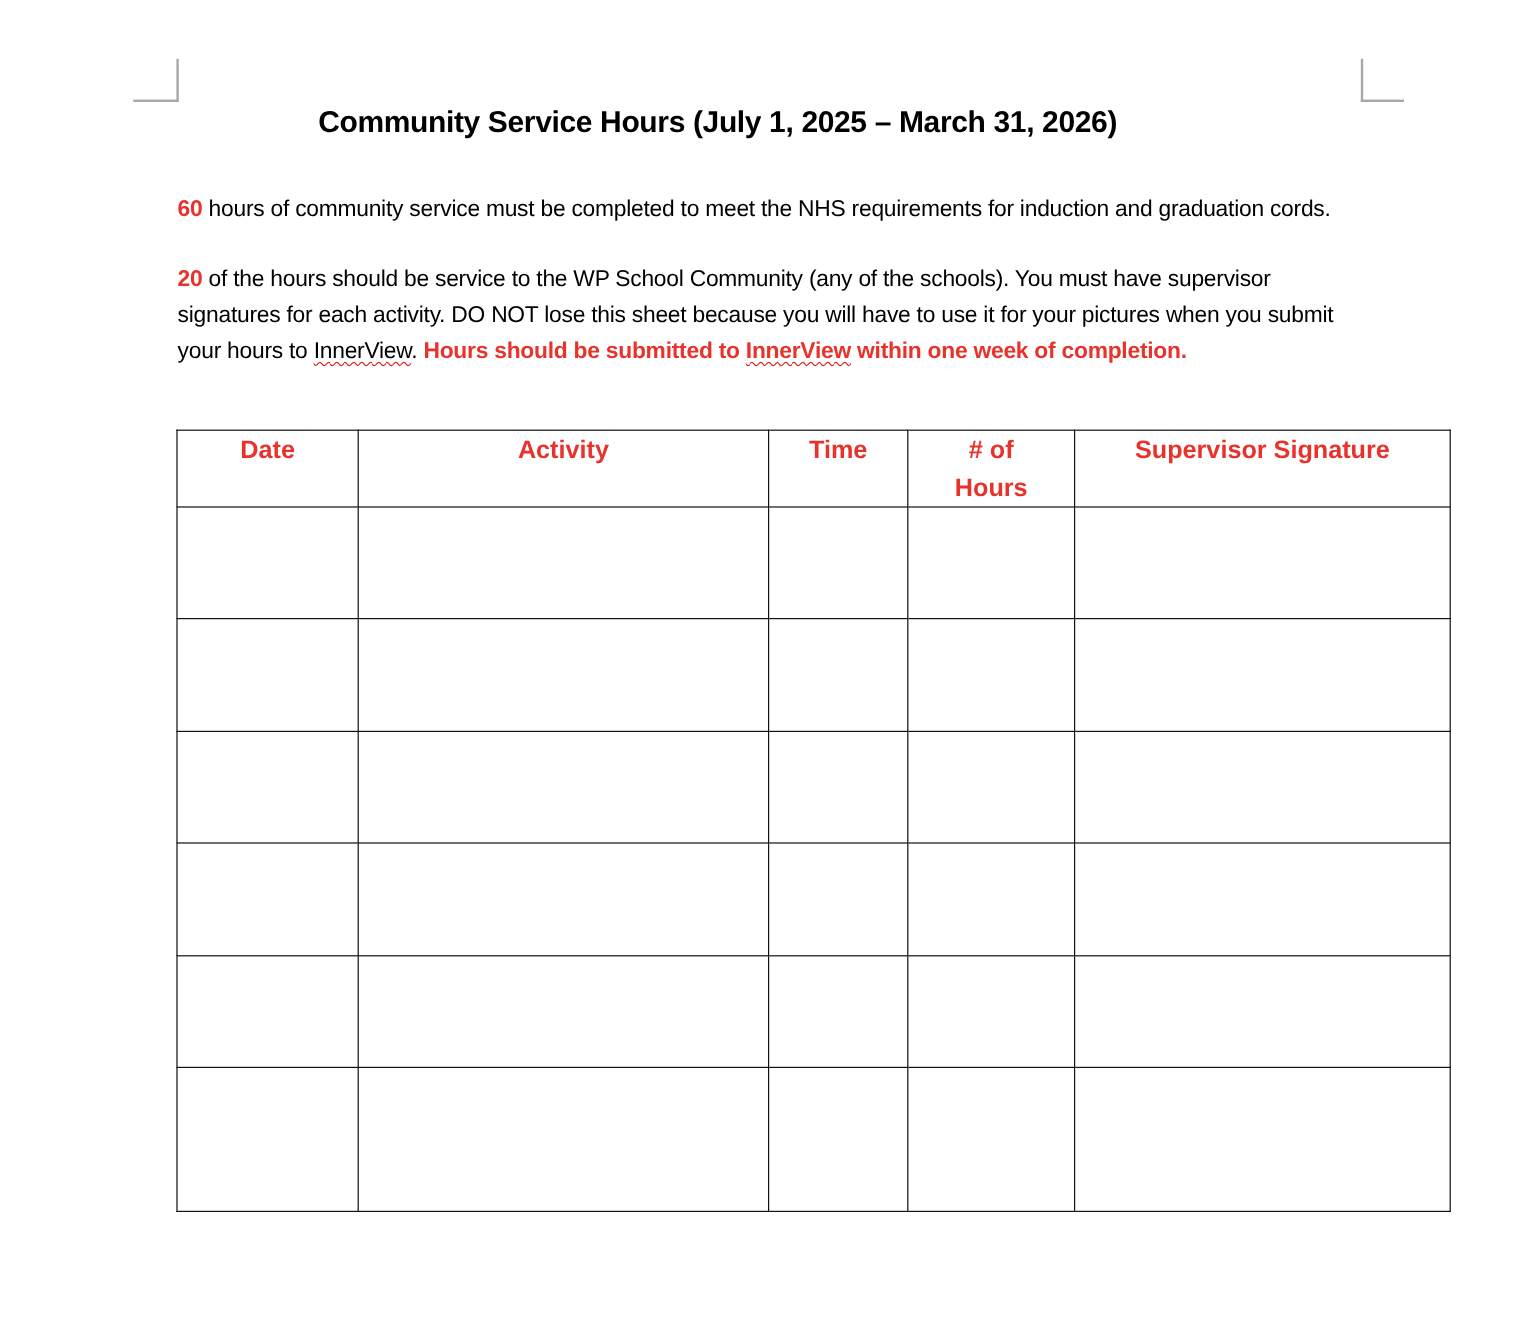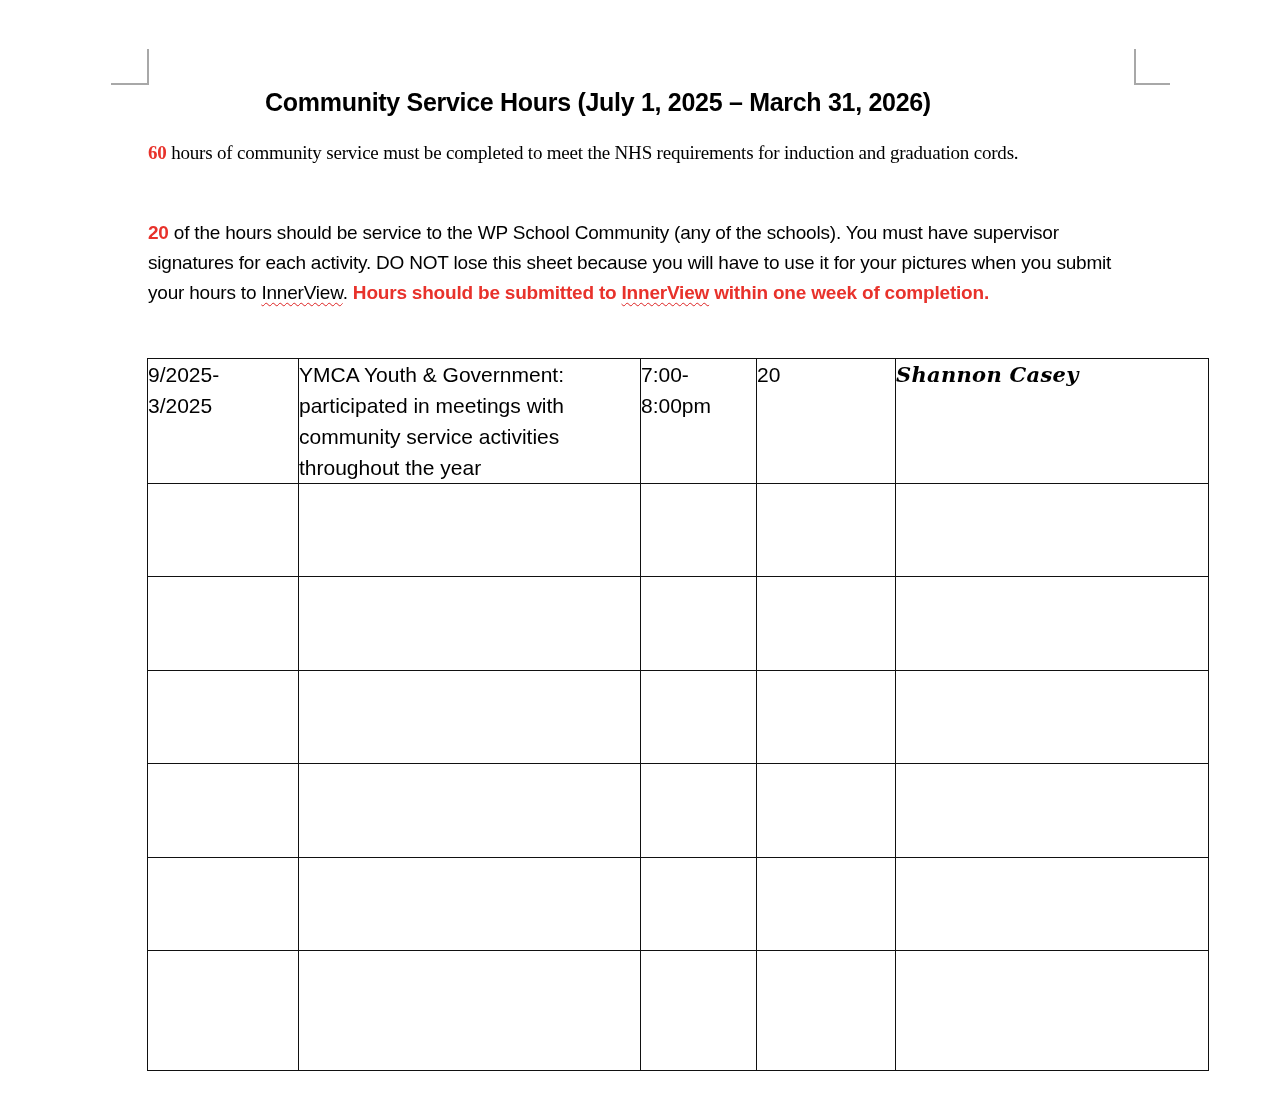--- a/index.html
+++ b/index.html
@@ -7,21 +7,21 @@
          font-family: "Liberation Sans", sans-serif; color: #000; }
   .crop { position: absolute; }
   .crop-tl { left: 111px; top: 49px; width: 36px; height: 34px;
              border-right: 2px solid #a8a8a8; border-bottom: 2px solid #a8a8a8; }
   .crop-tr { left: 1134px; top: 49px; width: 34px; height: 34px;
              border-left: 2px solid #a8a8a8; border-bottom: 2px solid #a8a8a8; }
   .title { position: absolute; left: 0; width: 1196px; top: 88px; text-align: center;
            font-weight: bold; font-size: 25px; letter-spacing: -0.3px; }
   .para { position: absolute; left: 148px; width: 990px; font-size: 19px; line-height: 30px;
           letter-spacing: -0.2px; }
-  .p1 { top: 138px; font-family: Liberation Serif, serif; }
+  .p1 { top: 160px; }
   .p2 { top: 218px; }
   .red { color: #e8322b; font-weight: bold; }
   .b { font-weight: normal; }
   .i { }
   .squiggle { text-decoration: underline wavy #d22; text-decoration-thickness: 1px;
               text-underline-offset: 3px; }
   table.log { position: absolute; left: 147px; top: 358px; border-collapse: collapse;
               table-layout: fixed; }
   table.log td, table.log th { border: 1.5px solid #111; vertical-align: top; padding: 0; }
   th { color: #e8322b; font-weight: bold; font-size: 21px; line-height: 31px;
@@ -50,30 +50,28 @@
 
 <table class="log">
   <colgroup>
     <col style="width:151px">
       <col style="width:342px">
       <col style="width:116px">
       <col style="width:139px">
       <col style="width:313px">
   </colgroup>
   <tbody>
-  <tr style="height:124px">
-    <td class="date-cell">
-          <div style="width:90px">9/2025-3/2025</div>
-        </td>
-    <td class="cell-pad">YMCA Youth &amp; Government: participated in meetings with community service activities throughout the year</td>
-    <td class="cell-pad">
-          <div style="width:70px">7:00-8:00pm</div>
-        </td>
-    <td class="cell-pad">20</td>
-    <td class="signature">Shannon Casey</td>
+      <tr style="height:64px">
+    <th>Date</th>
+    <th>Activity</th>
+    <th>Time</th>
+    <th>
+          <div style="width:70px;margin:0 auto"># of Hours</div>
+        </th>
+    <th>Supervisor Signature</th>
   </tr>
   <tr style="height:93px">
     <td></td>
     <td></td>
     <td></td>
     <td></td>
     <td></td>
   </tr>
   <tr style="height:94px">
     <td></td>

